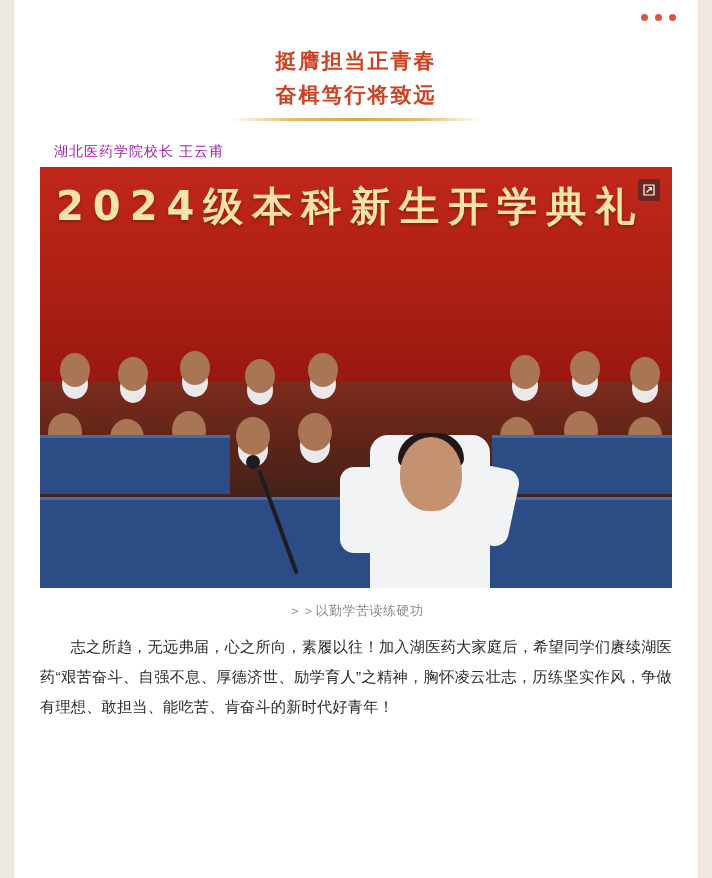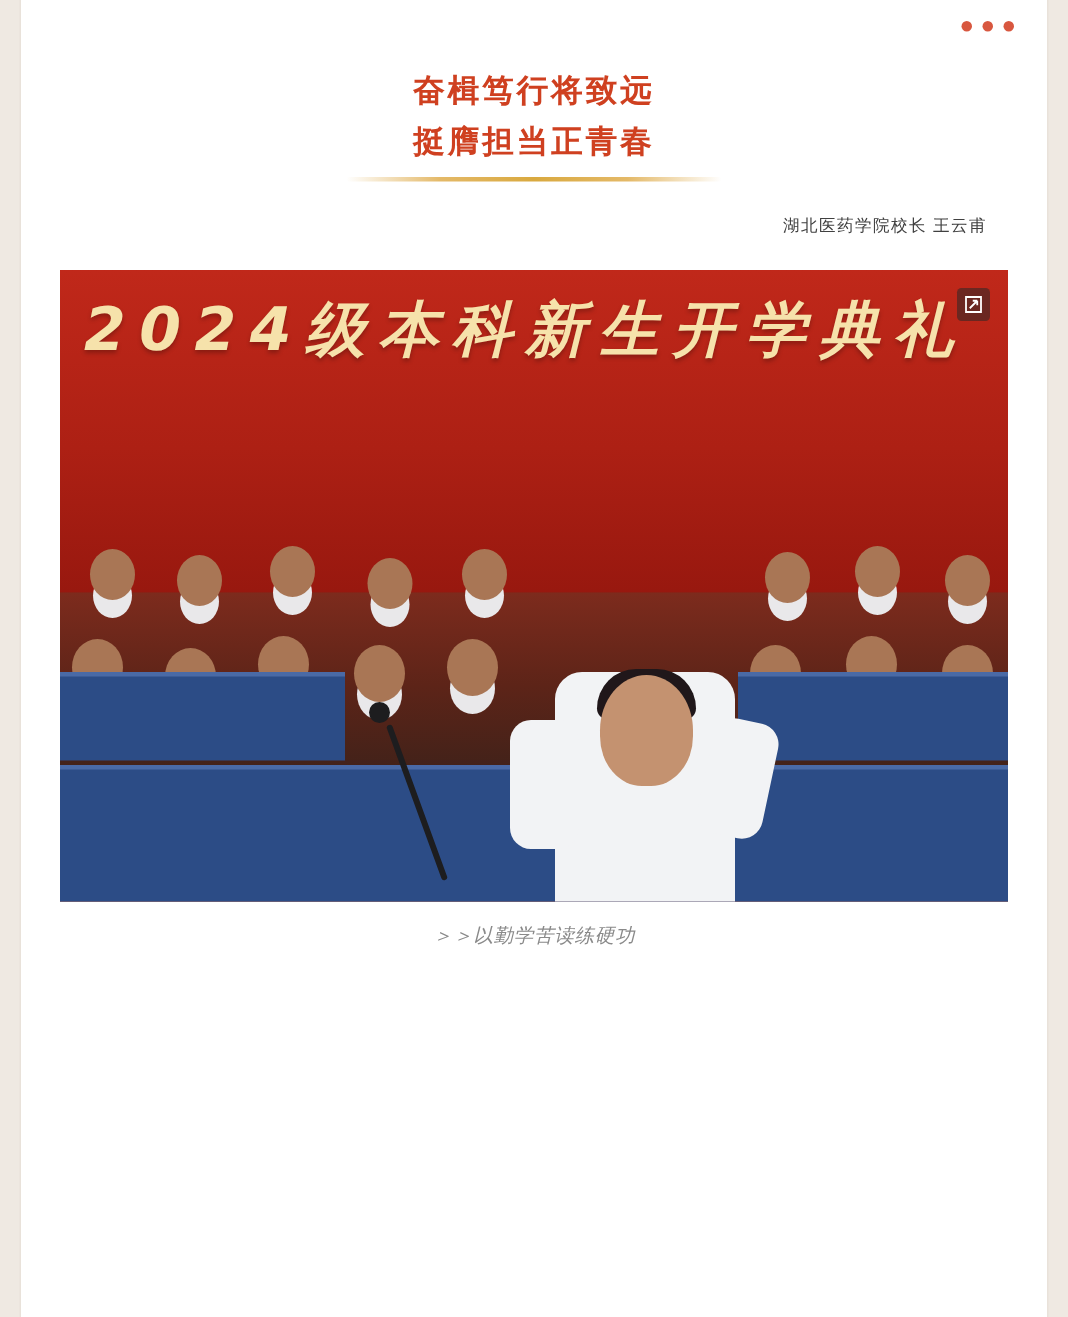--- a/index.html
+++ b/index.html
@@ -58,29 +58,28 @@
   }
   .title-underline {
     width: 250px;
     height: 3px;
     margin: 6px auto 0 auto;
     background: linear-gradient(90deg, rgba(233,196,122,0) 0%, #e4b968 25%, #d9a93f 50%, #e4b968 75%, rgba(233,196,122,0) 100%);
     border-radius: 2px;
   }
   .subtitle {
     margin-top: 22px;
-    color: #404040;
-    font-size: 11px;
+    color: #a21caf;
+    font-size: 14px;
     letter-spacing: 1px;
-    text-align: right;
+    text-align: left;
   }
   .figure {
-    margin: 22px 26px 0 26px;
+    margin: 6px 26px 0 26px;
     position: relative;
-    font-style: italic;
   }
   .photo {
     position: relative;
     width: 632px;
     height: 421px;
     overflow: hidden;
     background: #8b1c12;
   }
   
   .ph-banner {
@@ -222,22 +221,22 @@
 
     <div class="card-topbar">
       <div class="dots">
         <span class="dot"></span>
         <span class="dot"></span>
         <span class="dot"></span>
       </div>
     </div>
 
     <div class="title-block">
+      <div class="main-title">挺膺担当正青春</div>
       <div class="main-title">奋楫笃行将致远</div>
-      <div class="main-title">挺膺担当正青春</div>
       <div class="title-underline"></div>
       <div class="subtitle">湖北医药学院校长 王云甫</div>
     </div>
 
     <div class="figure">
       <div class="photo">
         <div class="ph-banner"></div>
         <div class="ph-banner-text">2024级本科新生开学典礼</div>
         <div class="ph-stage"></div>
 
@@ -278,17 +277,18 @@
           <svg width="12" height="12" viewBox="0 0 12 12" aria-hidden="true">
             <path d="M1 1 h10 v10 h-10 z" fill="none" stroke="#ffffff" stroke-width="1.2"></path>
             <path d="M3.5 8.5 L8.5 3.5 M8.5 3.5 h-3 M8.5 3.5 v3" fill="none" stroke="#ffffff" stroke-width="1.2"></path>
           </svg>
         </div>
       </div>
       <div class="caption">＞＞以勤学苦读练硬功</div>
     </div>
 
     <div class="body-text">
+      <p>志之所趋，无远弗届，心之所向，素履以往！加入湖医药大家庭后，希望同学们赓续湖医药“艰苦奋斗、自强不息、厚德济世、励学育人”之精神，胸怀凌云壮志，历练坚实作风，争做有理想、敢担当、能吃苦、肯奋斗的新时代好青年！</p>
     </div>
 
     <div class="bottom-space"></div>
   </div>
 </div>
 
 </body></html>

